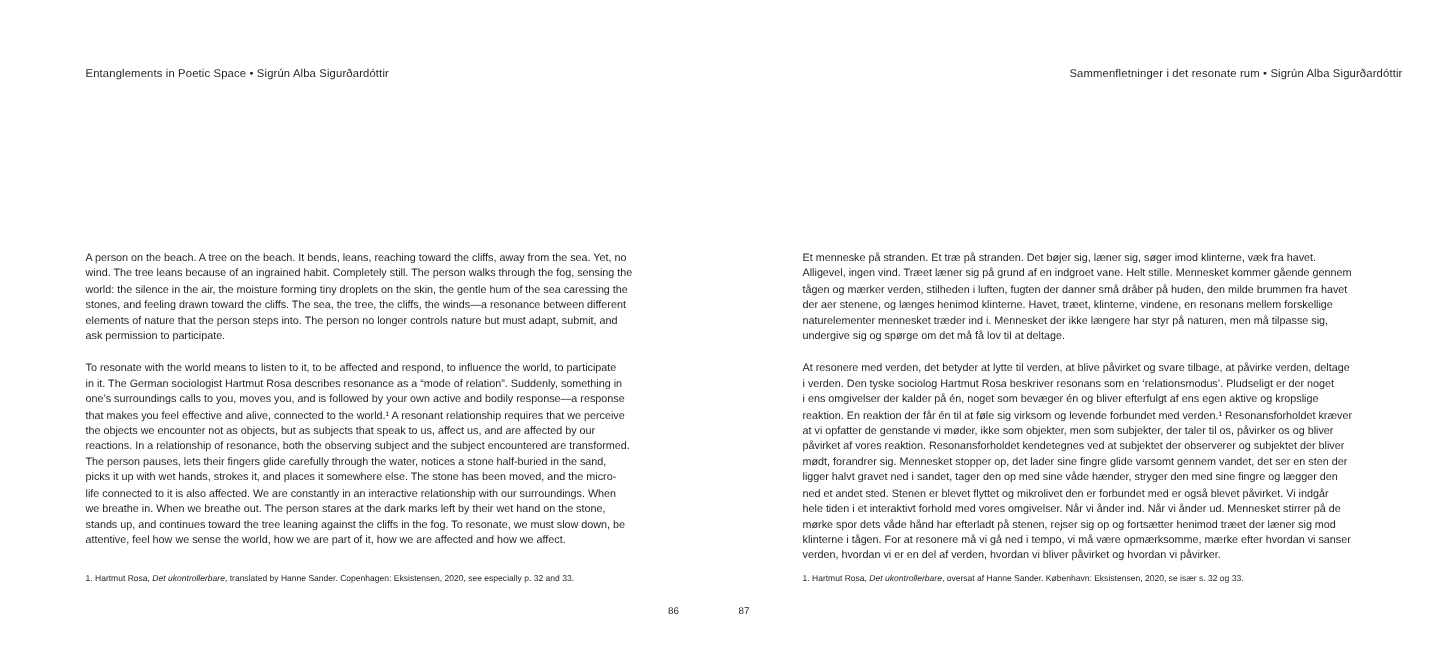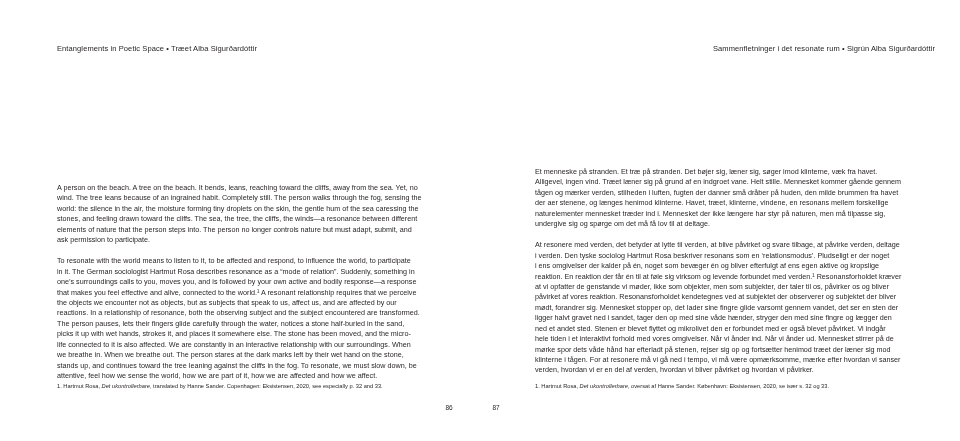--- a/index.html
+++ b/index.html
@@ -30,21 +30,21 @@
   }
   .running-header.left  { left: 57px; }
   .running-header.right { right: 25px; text-align: right; }
   .body-text {
     position: absolute;
     top: 167px;
     font-size: 7.2px;
     line-height: 10.4px;
     color: #231f20;
   }
-  .body-text.left  { left: 57px;  width: 438px; margin-top: 16px; }
+  .body-text.left  { left: 57px;  width: 438px; }
   .body-text.right { left: 535px; width: 404px; }
   .body-text p {
     margin: 0;
     white-space: pre-line;
   }
   .body-text p + p {
     margin-top: 11px;
   }
   .footnote {
     position: absolute;
@@ -66,21 +66,21 @@
     color: #231f20;
   }
   .page-number.left  { left: 439px; }
   .page-number.right { left: 486px; }
 </style>
 </head>
 <body>
 
 <div class="spread">
 
-  <div class="running-header left">Entanglements in Poetic Space • Træet Alba Sigurðardóttir</div>
+  <div class="running-header left">Entanglements in Poetic Space • Sigrún Alba Sigurðardóttir</div>
 
   <div class="body-text left">
     <p>A person on the beach. A tree on the beach. It bends, leans, reaching toward the cliffs, away from the sea. Yet, no
 wind. The tree leans because of an ingrained habit. Completely still. The person walks through the fog, sensing the
 world: the silence in the air, the moisture forming tiny droplets on the skin, the gentle hum of the sea caressing the
 stones, and feeling drawn toward the cliffs. The sea, the tree, the cliffs, the winds—a resonance between different
 elements of nature that the person steps into. The person no longer controls nature but must adapt, submit, and
 ask permission to participate.</p>
     <p>To resonate with the world means to listen to it, to be affected and respond, to influence the world, to participate
 in it. The German sociologist Hartmut Rosa describes resonance as a “mode of relation”. Suddenly, something in

